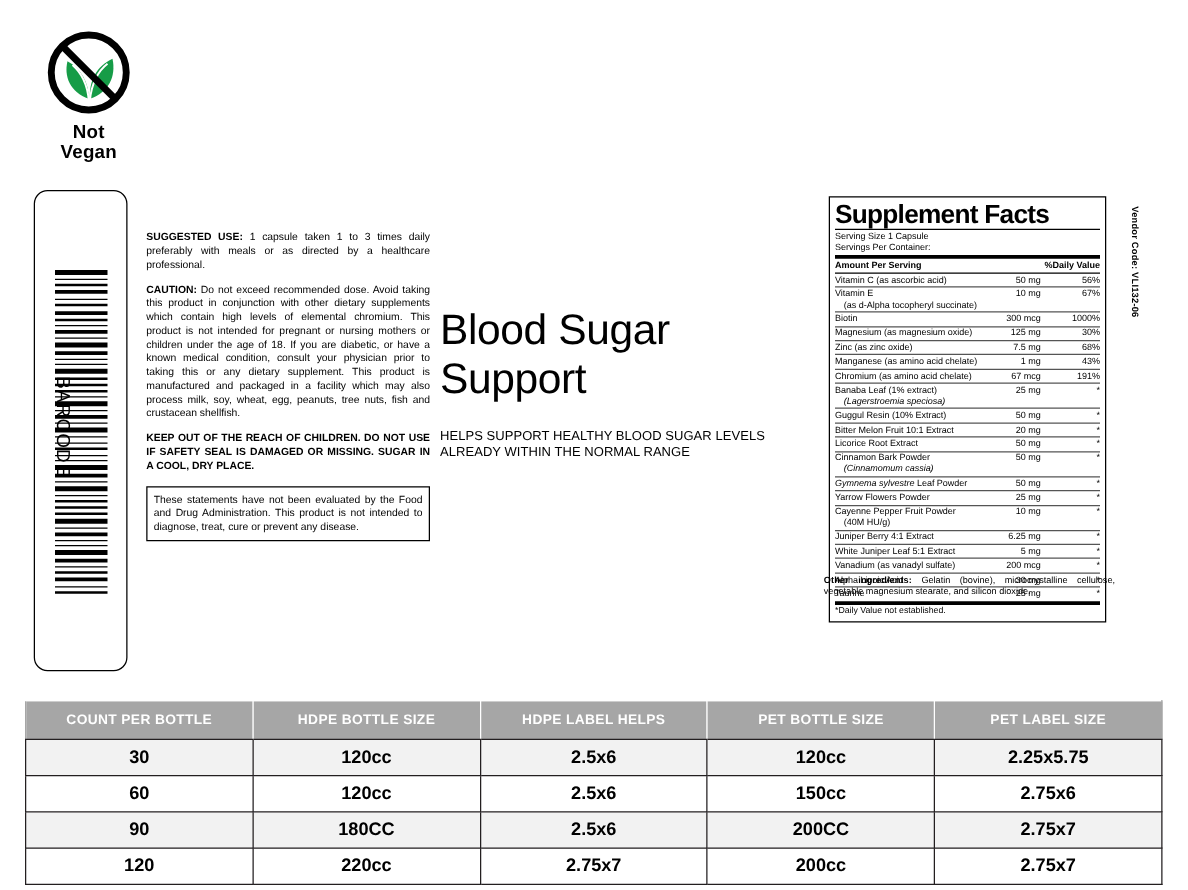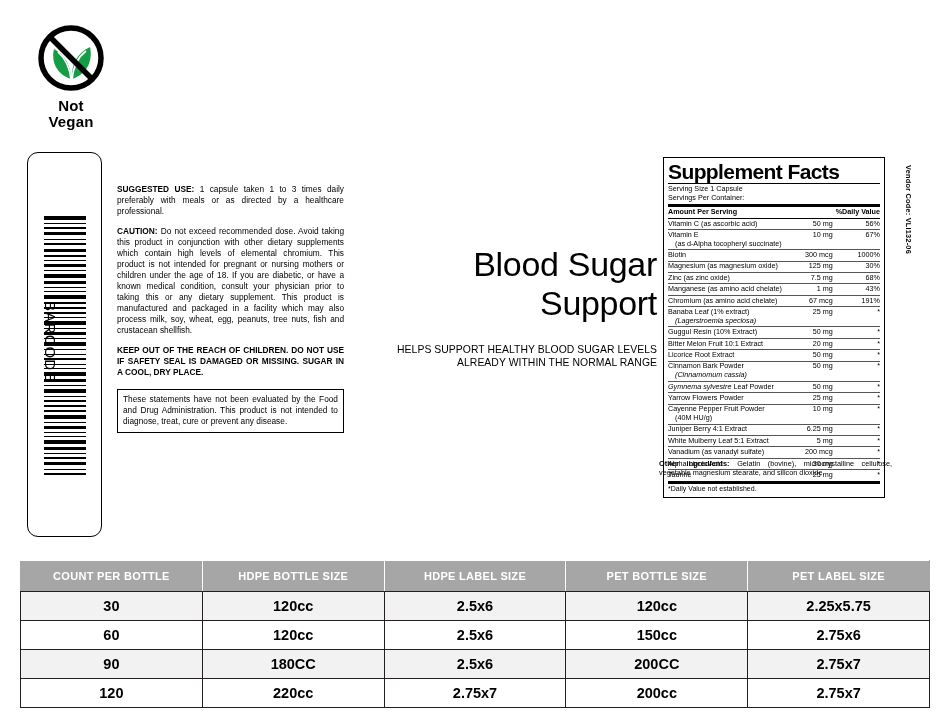--- a/index.html
+++ b/index.html
@@ -55,21 +55,21 @@
   #left-copy b { font-weight: bold; }
   .caps-block { font-weight: bold; }
   #fda-box {
     border: 1.3px solid #000; padding: 4px 5px 5px 5px;
     margin-top: 10px; text-align: justify;
   }
 
   
   #center-copy {
     position: absolute; left: 352px; top: 245px; width: 305px;
-    text-align: right;
+    text-align: left;
   }
   #product-title {
     font-size: 34px; line-height: 1.16; font-weight: normal;
     letter-spacing: -.3px;
   }
   #claim {
     margin-top: 19px; font-size: 10.4px; line-height: 1.26;
     letter-spacing: .05px;
   }
   #formula { margin-top: 18px; font-size: 15px; }
@@ -417,21 +417,21 @@
             <td>Juniper Berry 4:1 Extract</td>
             <td class="amt">6.25 mg</td>
             <td class="dv">*</td>
           </tr>
           <tr class="sep">
             <td colspan="3">
               <div class="rule-hair"></div>
             </td>
           </tr>
           <tr>
-            <td>White Mulberry Leaf 5:1 Extract</td>
+            <td>White Juniper Leaf 5:1 Extract</td>
             <td class="amt">5 mg</td>
             <td class="dv">*</td>
           </tr>
           <tr class="sep">
             <td colspan="3">
               <div class="rule-hair"></div>
             </td>
           </tr>
           <tr>
             <td>Vanadium (as vanadyl sulfate)</td>
@@ -468,21 +468,21 @@
     <b>Other ingredients:</b><span> Gelatin (bovine), microcrystalline cellulose, vegetable magnesium stearate, and silicon dioxide.</span>
   </div>
 
   <div id="vendor-code">Vendor Code: VLI132-06</div>
 
   <table id="spec-table">
     <thead>
       <tr>
           <th>COUNT PER BOTTLE</th>
           <th>HDPE BOTTLE SIZE</th>
-          <th>HDPE LABEL SIZE</th>
+          <th>HDPE LABEL HELPS</th>
           <th>PET BOTTLE SIZE</th>
           <th>PET LABEL SIZE</th>
         </tr>
     </thead>
     <tbody>
         <tr>
           <td>30</td>
           <td>120cc</td>
           <td>2.5x6</td>
           <td>120cc</td>

